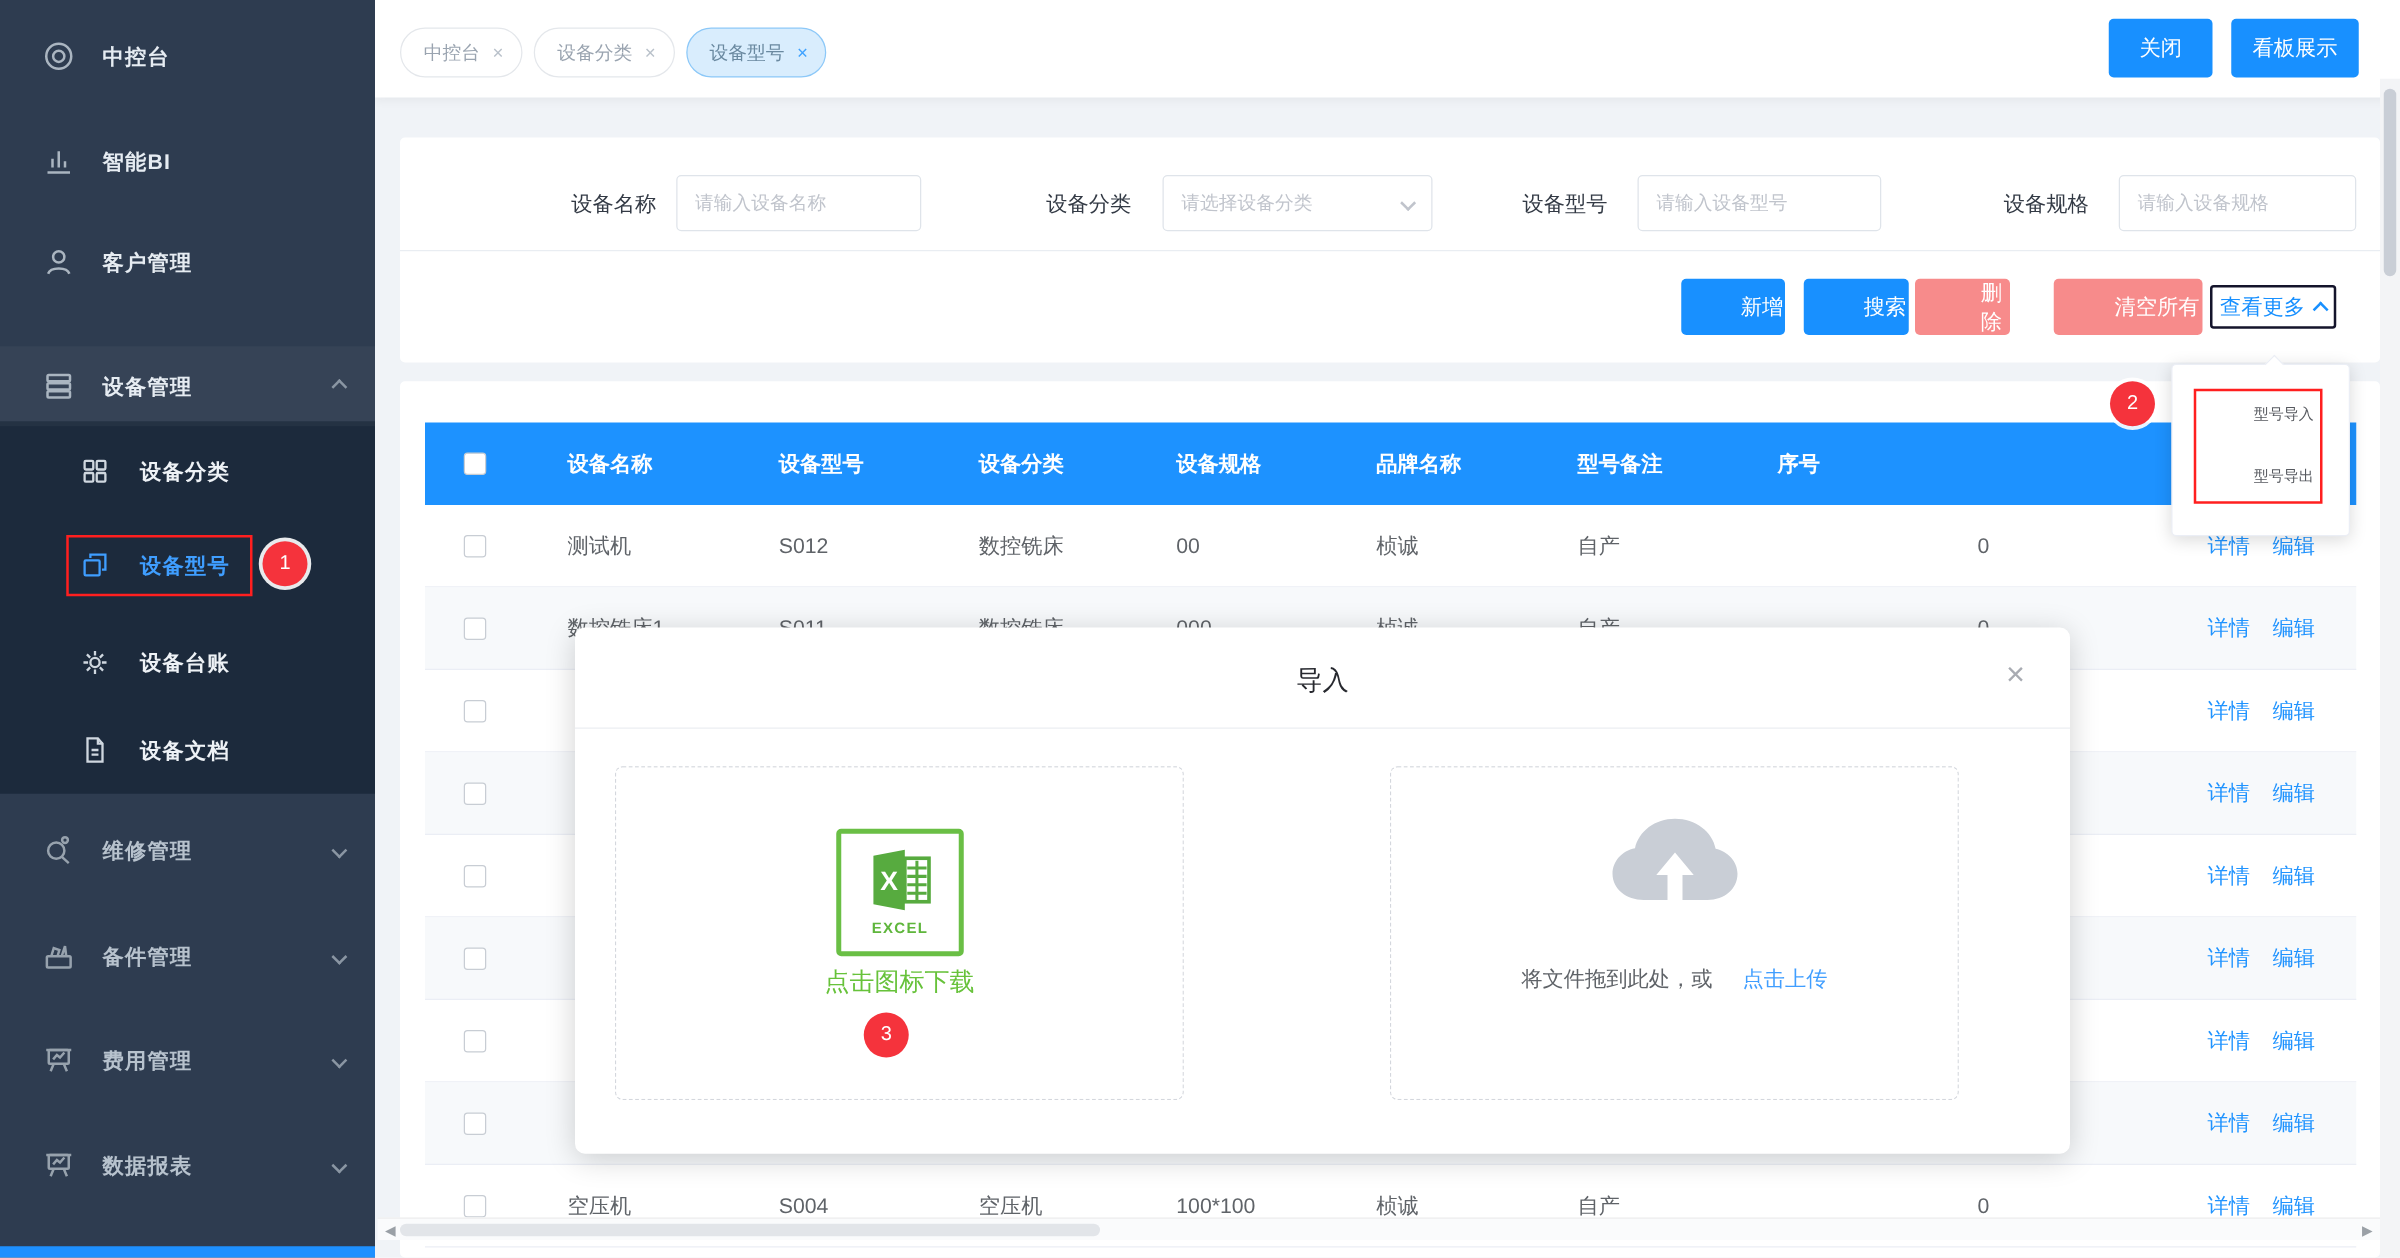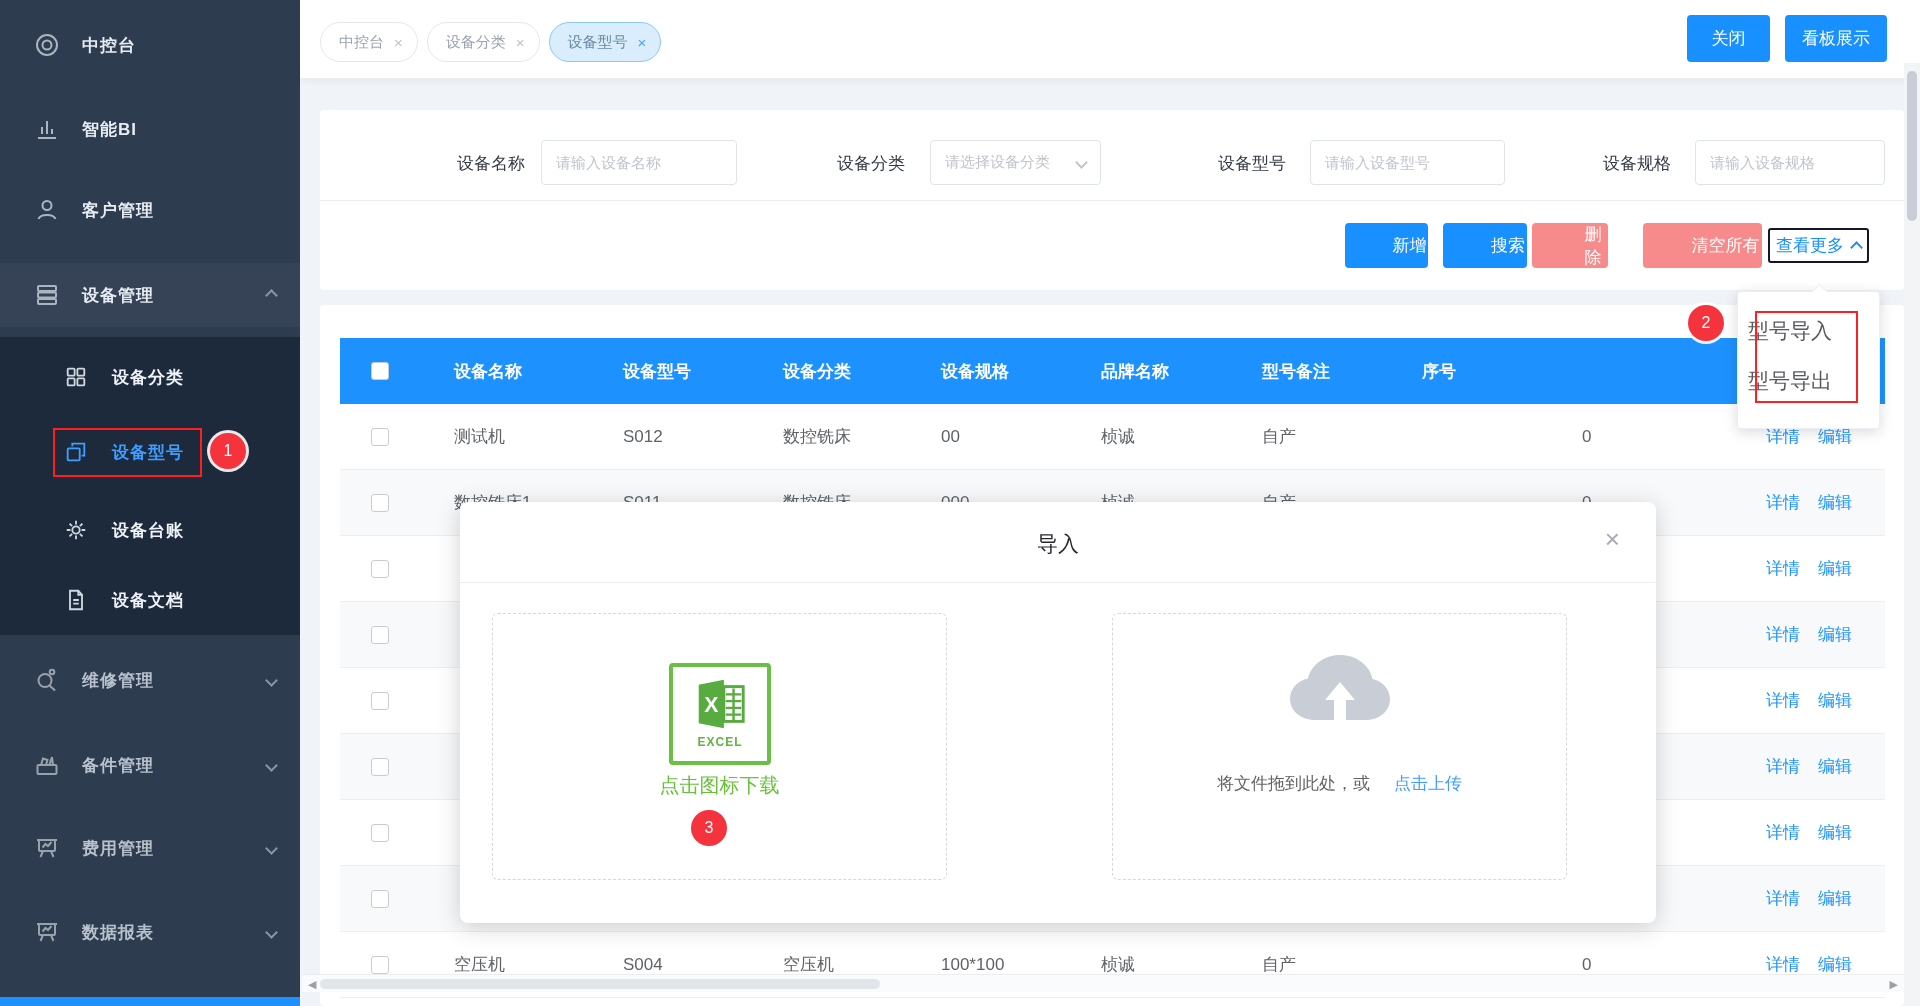--- a/index.html
+++ b/index.html
@@ -52,21 +52,21 @@
   .blue { background:#1890ff; } .pink { background:#f78b8b; }
   #more-link { position:absolute; left:1768px; top:228px; border:2px solid #14142b; border-radius:3px;
     padding:4px 6px; color:#1890ff; font-size:17px; display:flex; align-items:center; gap:8px; cursor:pointer; z-index:4; background:#fff0; }
   #more-link .chev { border-color:#1890ff; margin-top:4px; }
 
   
   #more-menu { position:absolute; left:1737px; top:291px; width:143px; height:138px; background:#fff;
     border:1px solid #ebeef5; border-radius:4px; box-shadow:0 3px 14px rgba(0,0,0,.15); z-index:20; padding-top:14px; }
   #more-menu:before { content:""; position:absolute; left:76px; top:-6px; width:10px; height:10px; background:#fff;
     border-left:1px solid #ebeef5; border-top:1px solid #ebeef5; transform:rotate(45deg); }
-  .menu-item { height:50px; line-height:50px; padding-left:10px; font-size:21px; color:#56595f; cursor:pointer; }
+  .menu-item { height:50px; line-height:50px; padding-left:25px; font-size:12px; color:#56595f; cursor:pointer;margin-left:40px; }
 
   
   #table-card { position:absolute; left:320px; top:305px; width:1584px; height:701px; background:#fff; border-radius:4px; z-index:2; }
   .grid-cols { display:grid; grid-template-columns:80px 169px 160px 158px 160px 161px 160px 160px 160px 1fr; }
   #table-header { position:absolute; left:340px; top:338px; width:1545px; height:66px; background:#1d92ff; z-index:3; }
   #table-header .cell { color:#fff; font-weight:bold; font-size:17px; }
   #table-body { position:absolute; left:340px; top:404px; width:1545px; z-index:3; }
   .trow { height:66px; border-bottom:1px solid #ebeef5; background:#fff; }
   .trow.alt { background:#f7f9fb; }
   .cell { display:flex; align-items:center; padding-left:34px; font-size:17px; color:#5f6368; overflow:hidden; white-space:nowrap; }
@@ -134,21 +134,21 @@
   </div>
 
   <div class="side-item" style="top:178px">
     <svg width="26" height="26" viewBox="0 0 26 26" fill="none" stroke="#aab5c0" stroke-width="2">
       <circle cx="13" cy="8.5" r="4.5"></circle>
         <path d="M4.5 22c1.8-5.5 15.2-5.5 17 0"></path>
     </svg>
     <span>客户管理</span>
   </div>
 
-  <div class="side-item" style="top:263px; background:rgba(255,255,255,.04)">
+  <div class="side-item" style="top:277px; background:rgba(255,255,255,.04)">
     <svg width="26" height="26" viewBox="0 0 26 26" fill="none" stroke="#aab5c0" stroke-width="2">
       <rect x="4" y="4" width="18" height="5" rx="1"></rect>
         <rect x="4" y="10.5" width="18" height="5" rx="1"></rect>
         <rect x="4" y="17" width="18" height="5" rx="1"></rect>
     </svg>
     <span>设备管理</span>
     <span class="chev up side-chev"></span>
   </div>
 
   <div class="sub-item" style="top:347px">
@@ -249,21 +249,21 @@
 
 <section id="filter-card"></section>
 <div id="filter-divider"></div>
 
 <span class="f-label" style="left:390px;width:135px">设备名称</span>
 <div class="f-box" style="left:541px;width:196px">
   <input placeholder="请输入设备名称" style="">
 </div>
 
 <span class="f-label" style="left:770px;width:135px">设备分类</span>
-<div class="f-box" style="left:930px;width:171px">
+<div class="f-box" style="left:930px;width:216px">
   <span class="sel-text">请选择设备分类</span>
   <span class="chev down"></span>
 </div>
 
 <span class="f-label" style="left:1150px;width:136px">设备型号</span>
 <div class="f-box" style="left:1310px;width:195px">
   <input placeholder="请输入设备型号" style="">
 </div>
 
 <span class="f-label" style="left:1535px;width:136px">设备规格</span>

